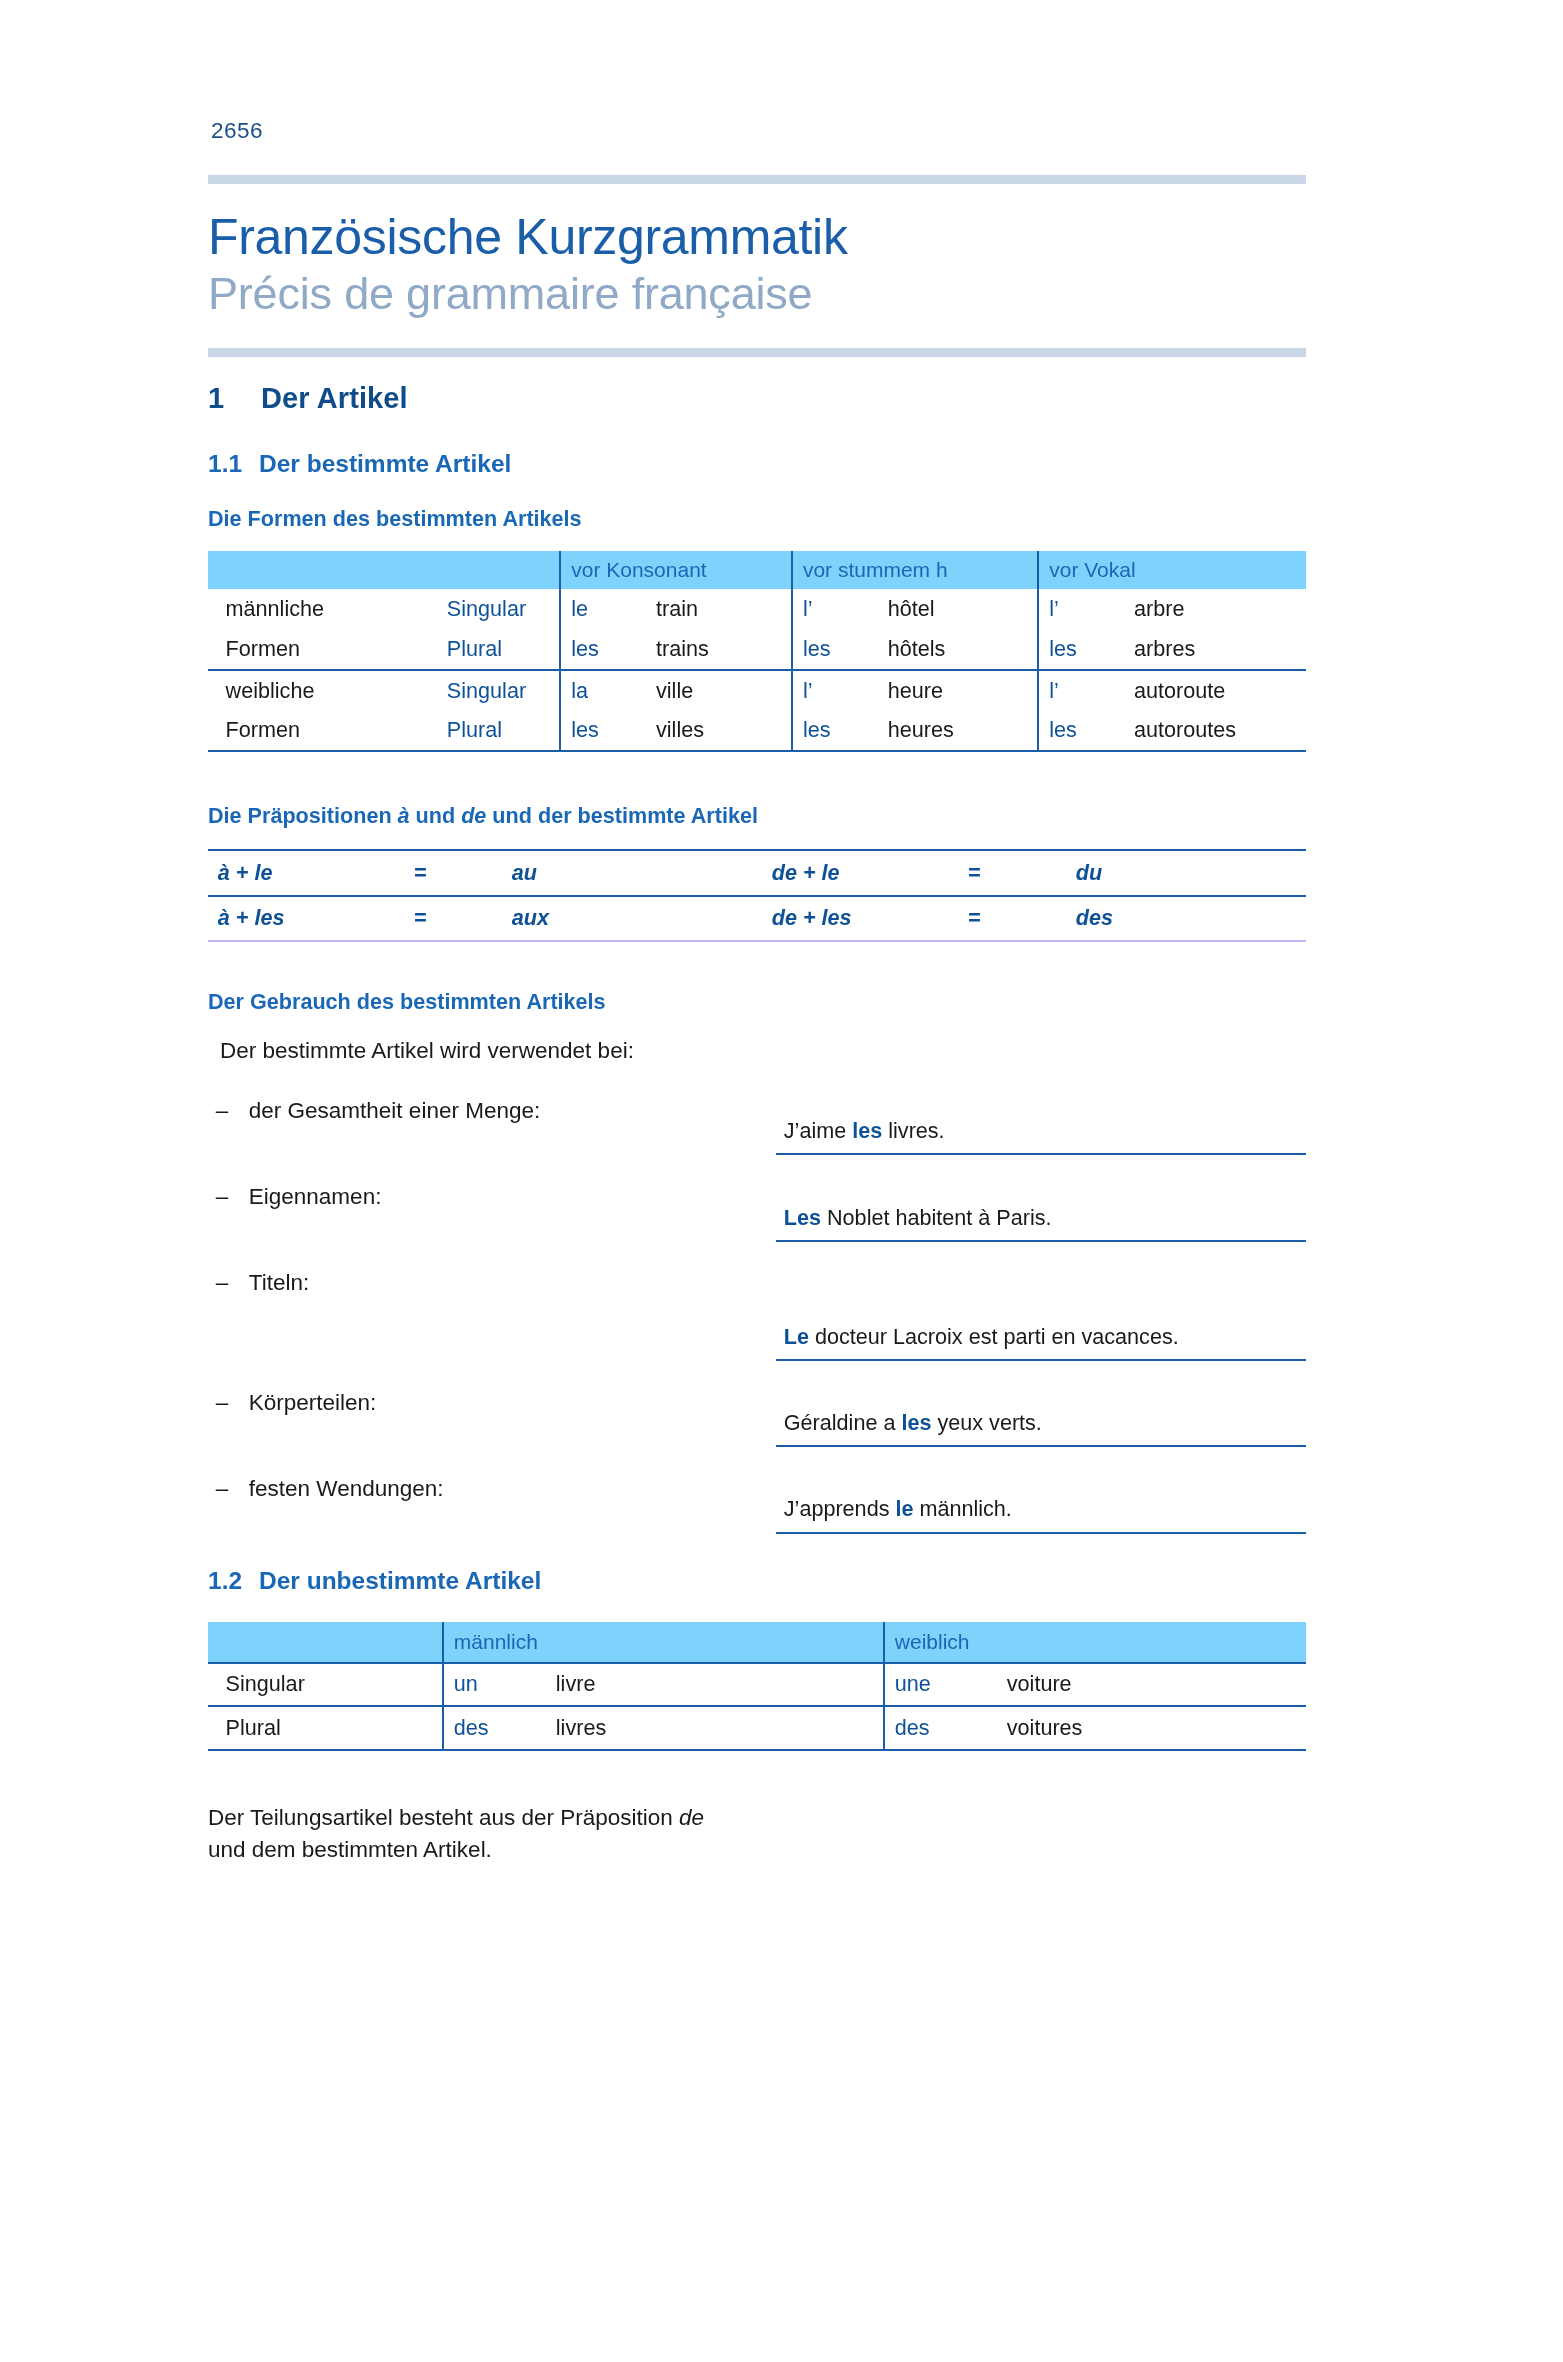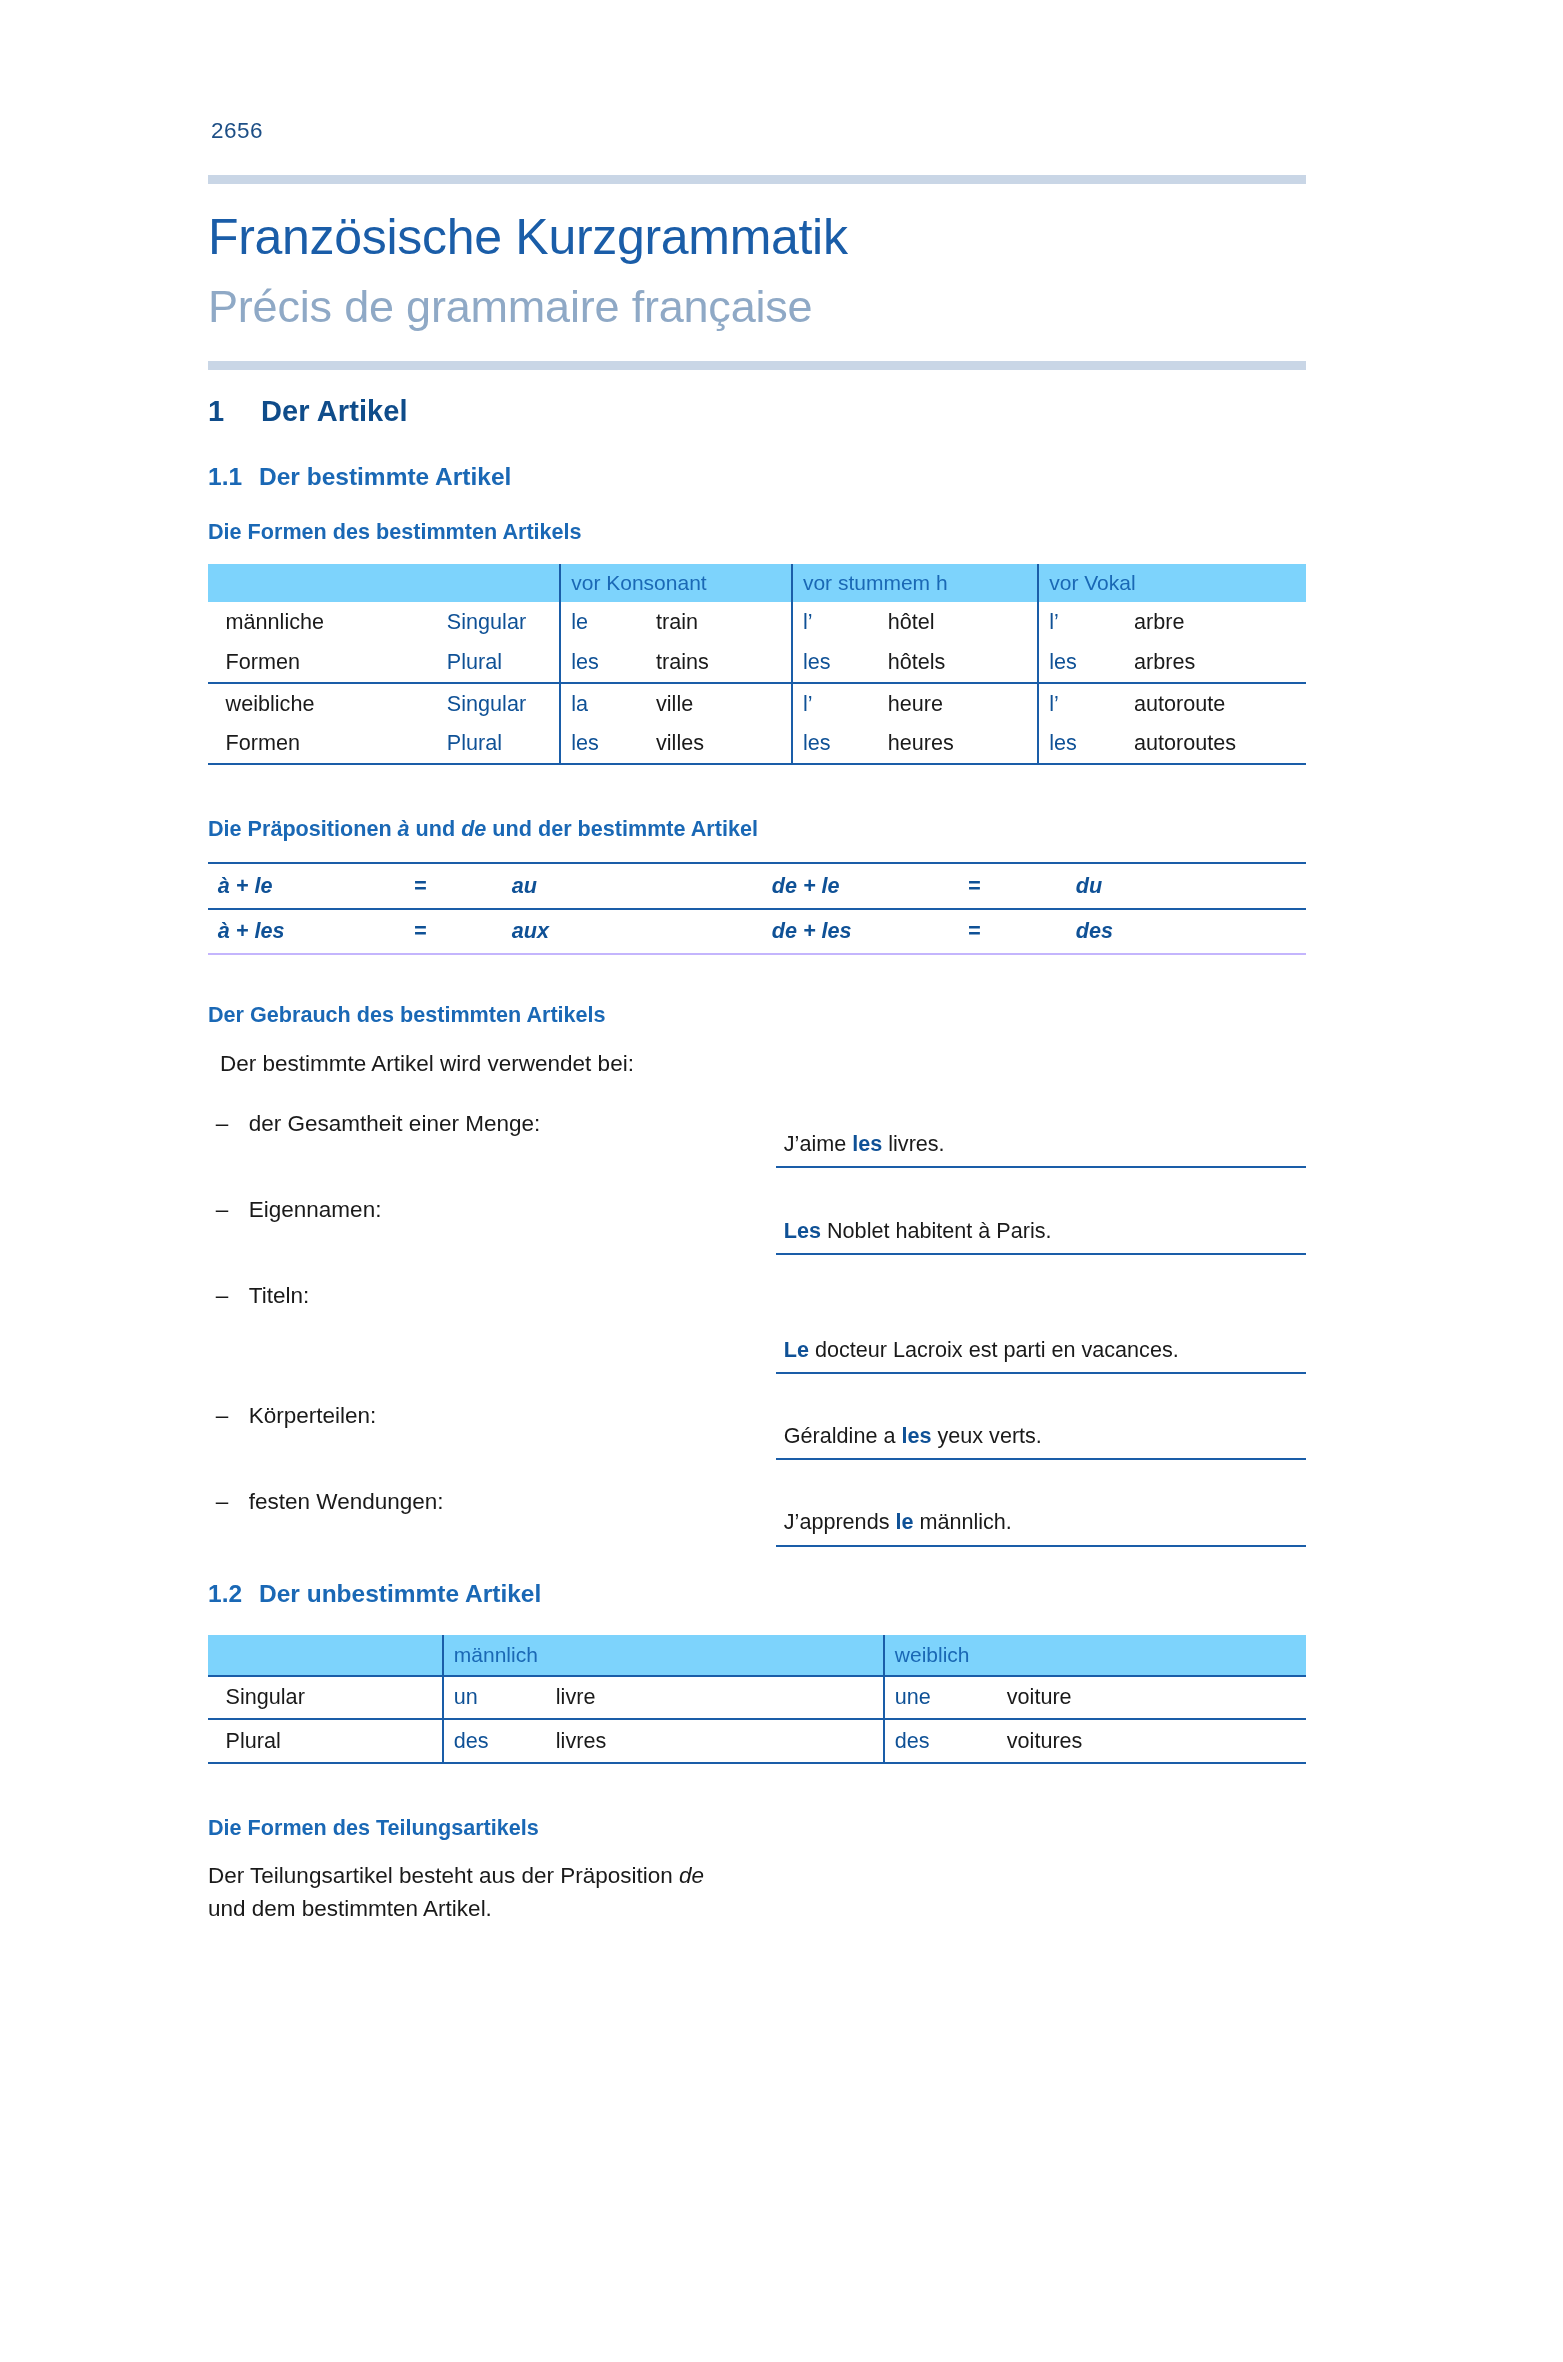--- a/index.html
+++ b/index.html
@@ -40,21 +40,21 @@
     height: 8.8px;
     background: #c9d6e6;
     width: 1098px;
     margin-bottom: 25.5px;
   }
   .title-de {
     font-size: 50px;
     color: #1a5da8;
     font-weight: 400;
     line-height: 1.15;
-    margin: 0 0 13px 0;
+    margin: 0 0 0 0;
     letter-spacing: -0.3px;
   }
   .title-fr {
     font-size: 45px;
     color: #8fa9c6;
     font-weight: 400;
     line-height: 1.2;
     margin: 0 0 27.4px 0;
     letter-spacing: -0.2px;
   }
@@ -406,21 +406,20 @@
         <td class="bl lbl">Plural</td>
         <td class="bl vline">des</td>
         <td>livres</td>
         <td class="bl vline">des</td>
         <td>voitures</td>
       </tr>
     </tbody>
       </table>
 
 
-    <h3 class="sub2">Die Formen des Teilungsartikels</h3>
 
     <p class="tail-p" style="width:510px">
       <span>Der Teilungsartikel besteht aus der Präposition </span><span class="it">de</span><span> und dem bestimmten Artikel.</span>
     </p>
 
   </div>
 </div>
 
 
 </body></html>

